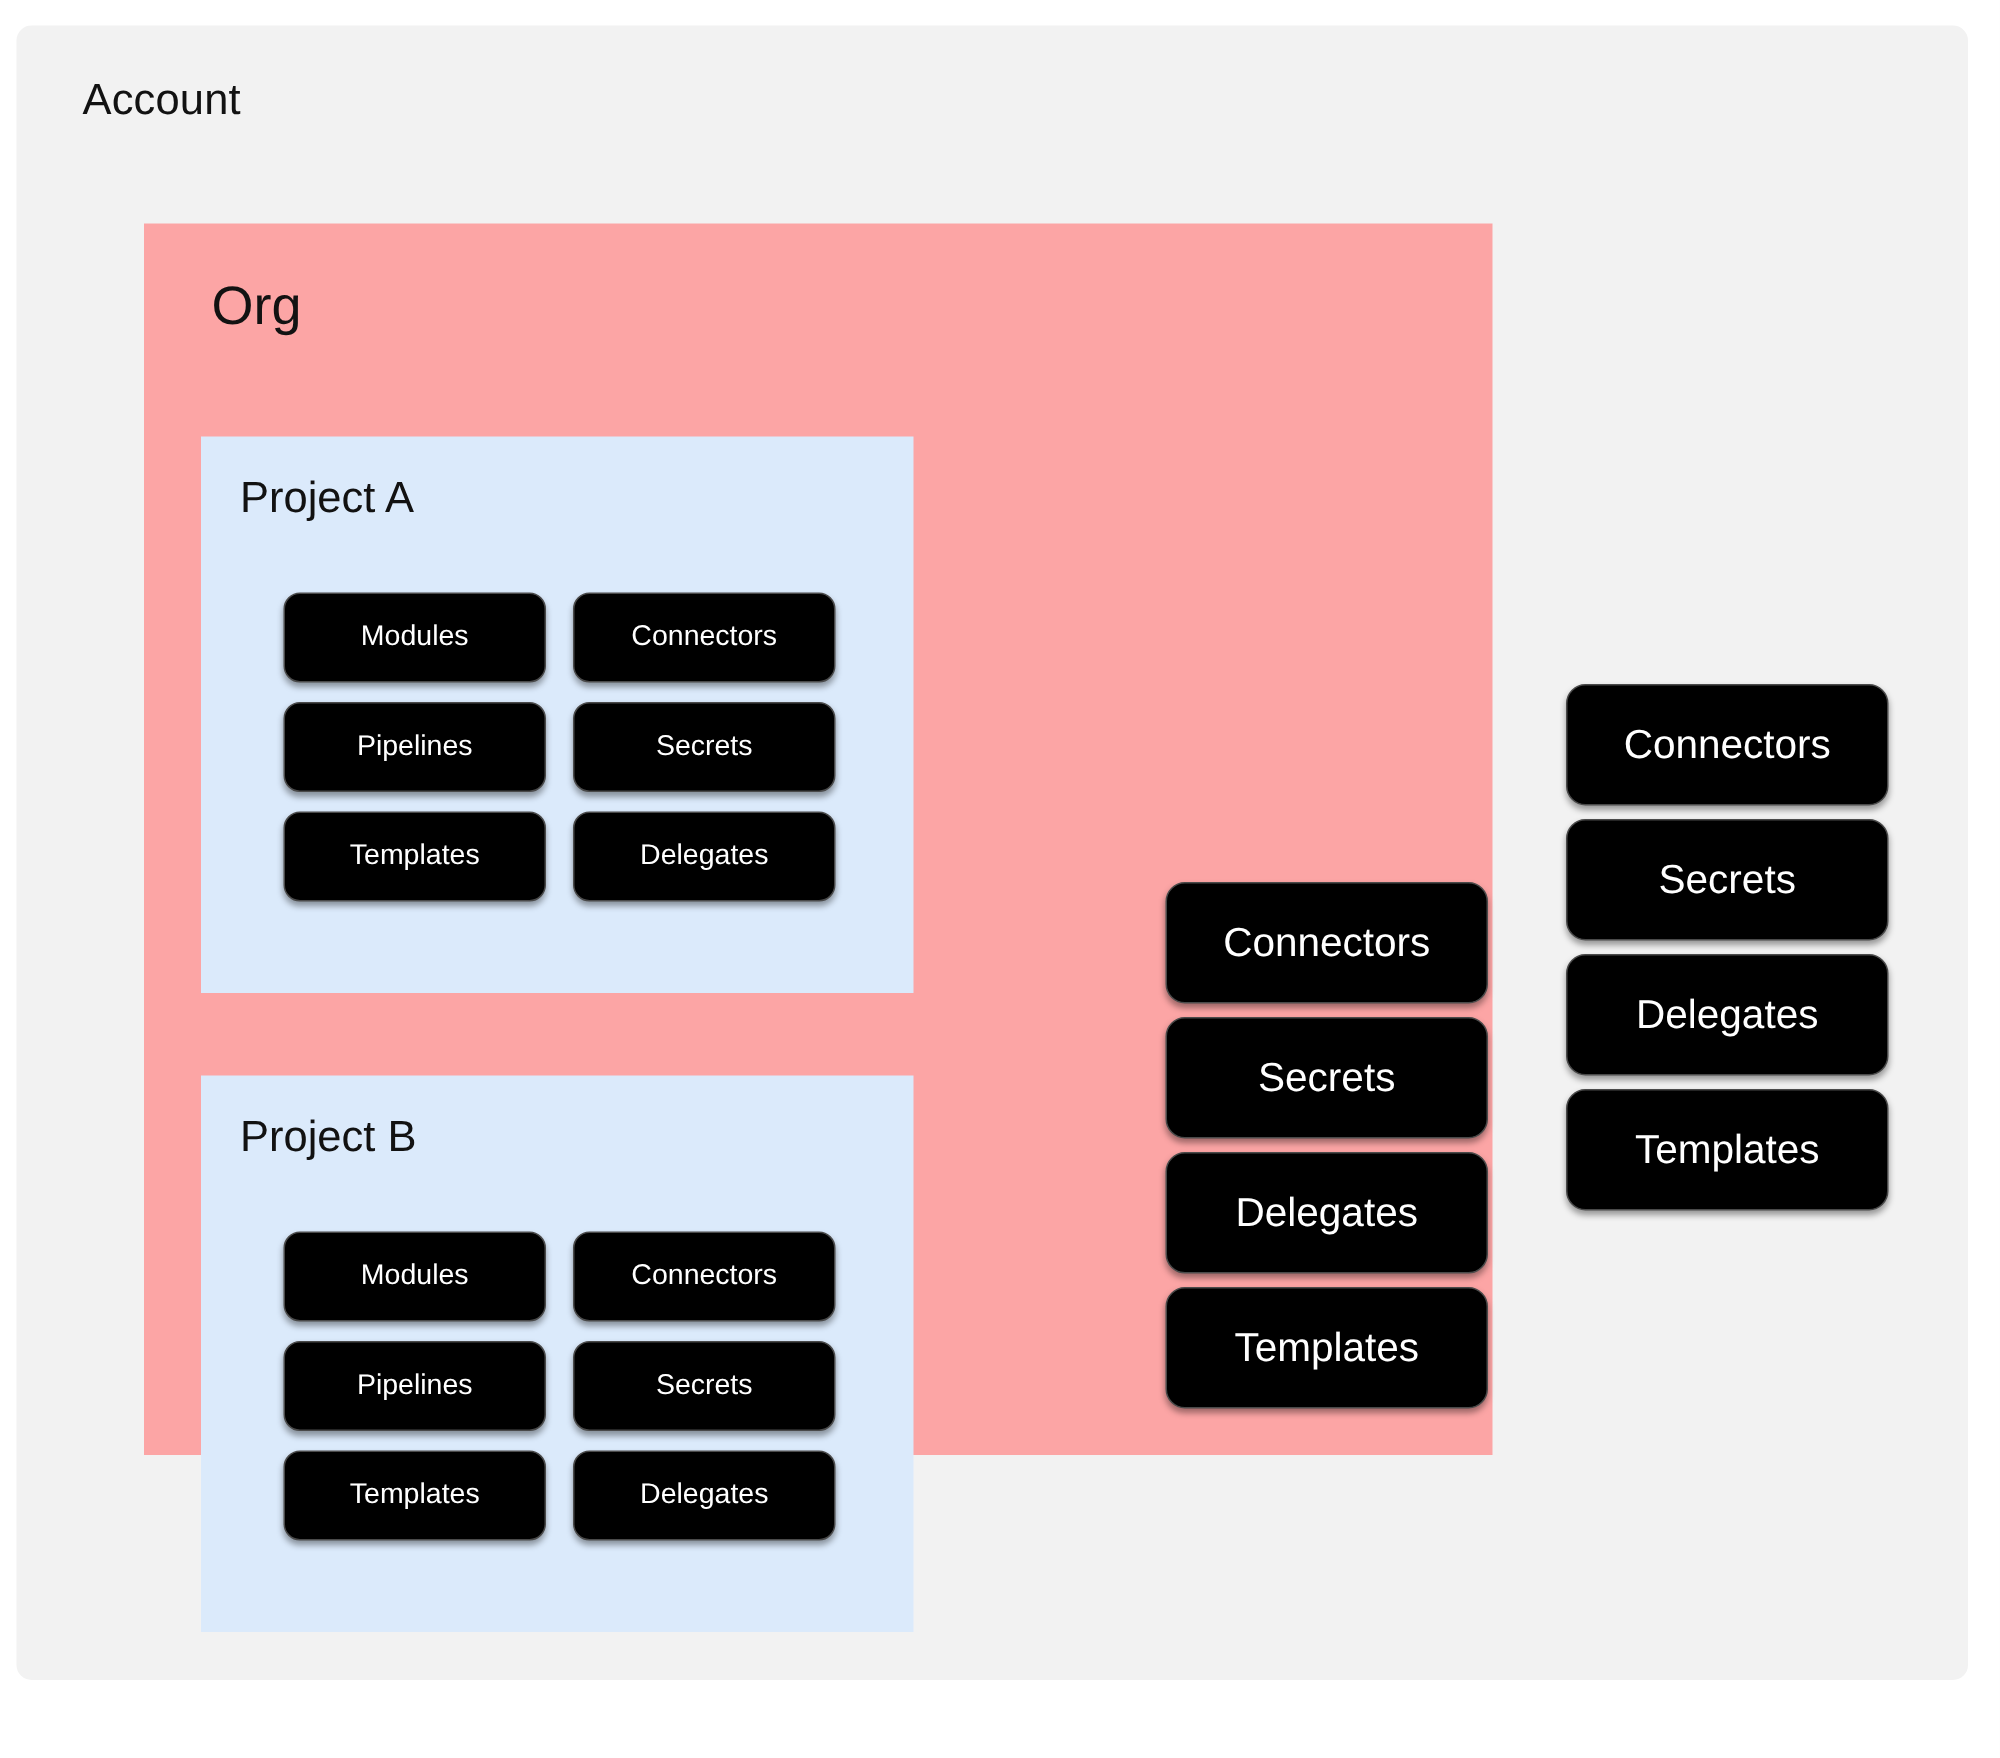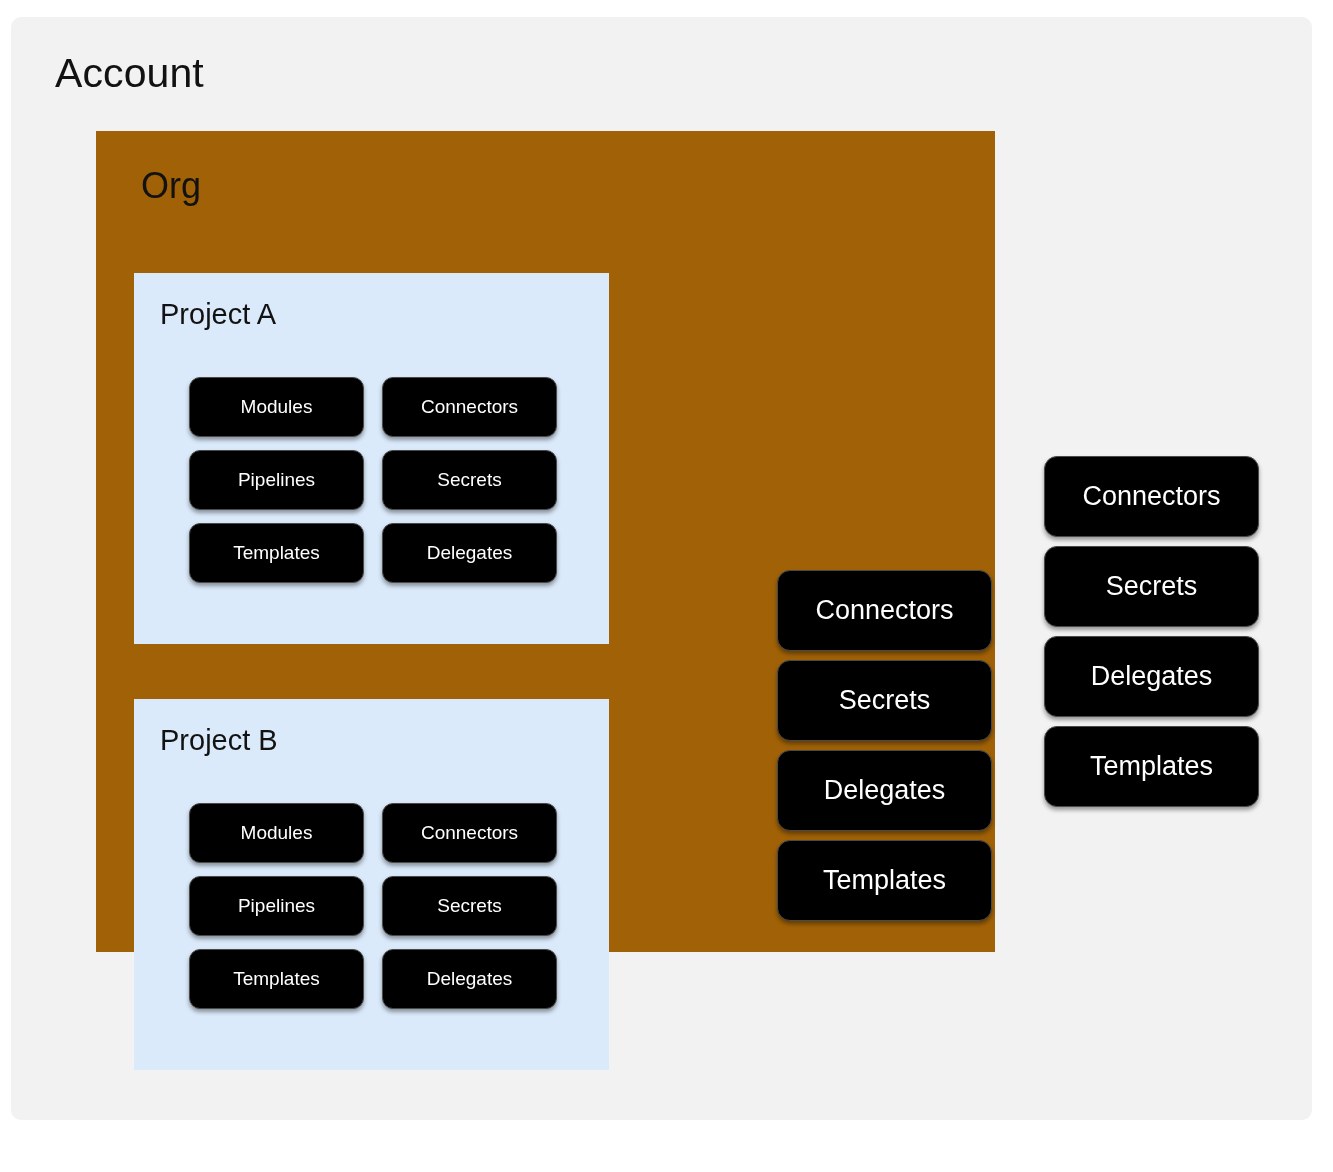--- a/index.html
+++ b/index.html
@@ -31,36 +31,36 @@
     width: 1301px;
     height: 1103px;
     background: #f2f2f2;
     border-radius: 10px;
   }
 
   .account-title {
     position: absolute;
     left: 44px;
     top: 36px;
-    font-size: 41px;
+    font-size: 29px;
     line-height: 1;
     color: #121212;
     font-weight: 400;
     letter-spacing: 0.1px;
     white-space: nowrap;
   }
 
   
   .org-panel {
     position: absolute;
     left: 85px;
-    top: 114px;
+    top: 132px;
     width: 899px;
     height: 821px;
-    background: #a16207;
+    background: #fca5a5;
   }
 
   .org-title {
     position: absolute;
     left: 45px;
     top: 37px;
     font-size: 36px;
     line-height: 1;
     color: #121212;
     font-weight: 400;

